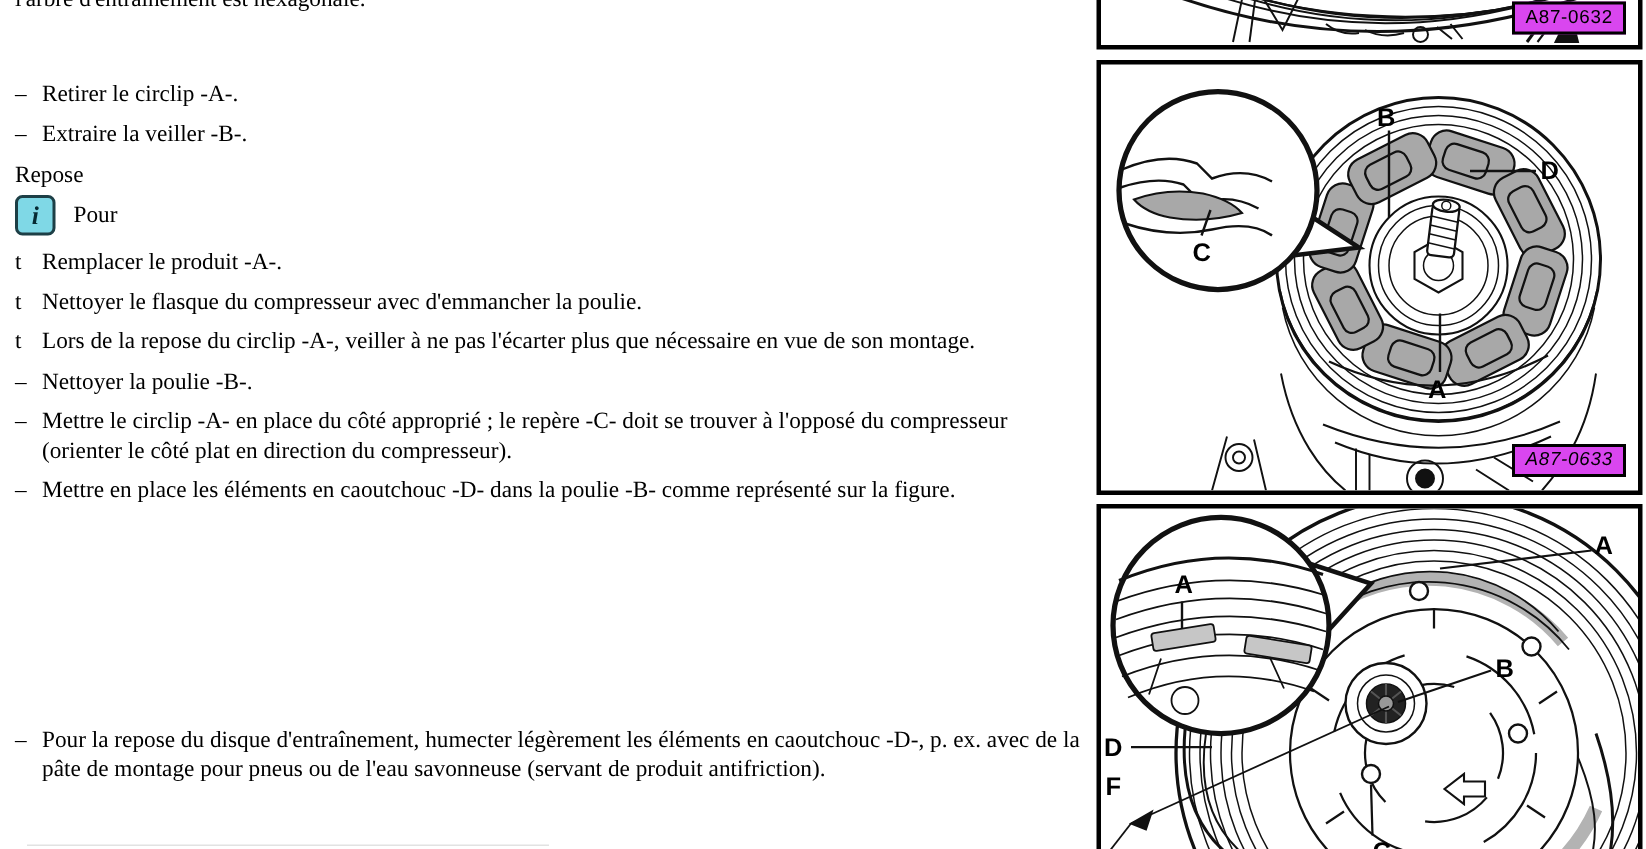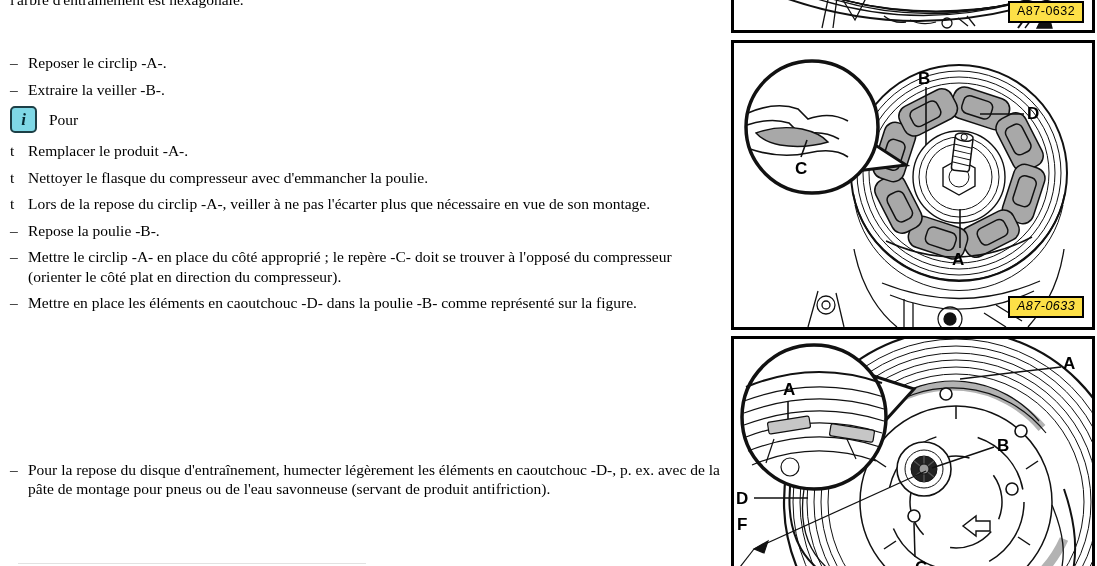--- a/index.html
+++ b/index.html
@@ -21,45 +21,46 @@
   .nota-label{line-height:21px;}
   .spacer{height:140px;}
   .footer-line{position:absolute;left:18px;top:563px;width:348px;height:1px;background:#e2e2e2;}
   
   .fig{position:absolute;left:731px;width:364px;border:3px solid #000;background:#fff;
        box-sizing:border-box;overflow:hidden;}
   #fig1{top:-13px;height:46px;}
   #fig2{top:40px;height:290px;}
   #fig3{top:336px;height:242px;}
   .fig svg{position:absolute;left:0;top:0;}
-  .idbox{position:absolute;border:2px solid #000;background:#fde047;
+  .idbox{position:absolute;border:2px solid #000;background:#d946ef;
          font-family:"Liberation Sans",sans-serif;font-size:12.5px;letter-spacing:.5px;
          padding:1px 7px 2px 7px;line-height:15px;}
   .callout{position:absolute;font-family:"Liberation Sans",sans-serif;font-weight:bold;
            font-size:17px;line-height:17px;}
 </style>
 </head>
 <body>
 
 <div class="page">
 
   <div class="text-col">
     <p class="cut-line">l'arbre d'entraînement est hexagonale.</p>
 
     <div class="steps-top">
       <div class="li">
         <span class="b">–</span>
-        <span class="t">Reposer le circlip -A-.</span>
+        <span class="t">Retirer le circlip -A-.</span>
       </div>
       <div class="li">
         <span class="b">–</span>
         <span class="t">Extraire la veiller -B-.</span>
       </div>
     </div>
 
+    <h3 class="heading">Repose</h3>
 
     <div class="nota-row">
       <span class="nota-icon" style="background:#7fd8e6">i</span>
       <span class="nota-label">Pour</span>
     </div>
 
     <div class="li">
       <span class="b">t</span>
       <span class="t">Remplacer le produit -A-.</span>
     </div>
@@ -67,21 +68,21 @@
       <span class="b">t</span>
       <span class="t">Nettoyer le flasque du compresseur avec d'emmancher la poulie.</span>
     </div>
     <div class="li">
       <span class="b">t</span>
       <span class="t">Lors de la repose du circlip -A-, veiller à ne pas l'écarter plus que nécessaire en vue de son montage.</span>
     </div>
 
     <div class="li">
       <span class="b">–</span>
-      <span class="t">Repose la poulie -B-.</span>
+      <span class="t">Nettoyer la poulie -B-.</span>
     </div>
     <div class="li">
       <span class="b">–</span>
       <span class="t">Mettre le circlip -A- en place du côté approprié ; le repère -C- doit se trouver à l'opposé du compresseur (orienter le côté plat en direction du compresseur).</span>
     </div>
     <div class="li">
       <span class="b">–</span>
       <span class="t">Mettre en place les éléments en caoutchouc -D- dans la poulie -B- comme représenté sur la figure.</span>
     </div>
 

